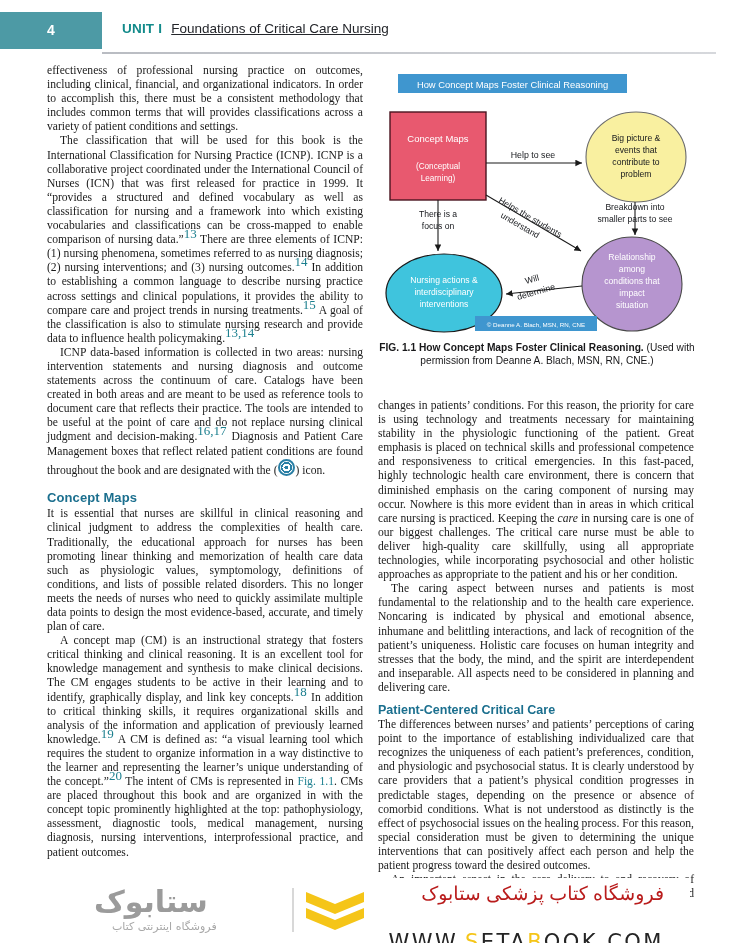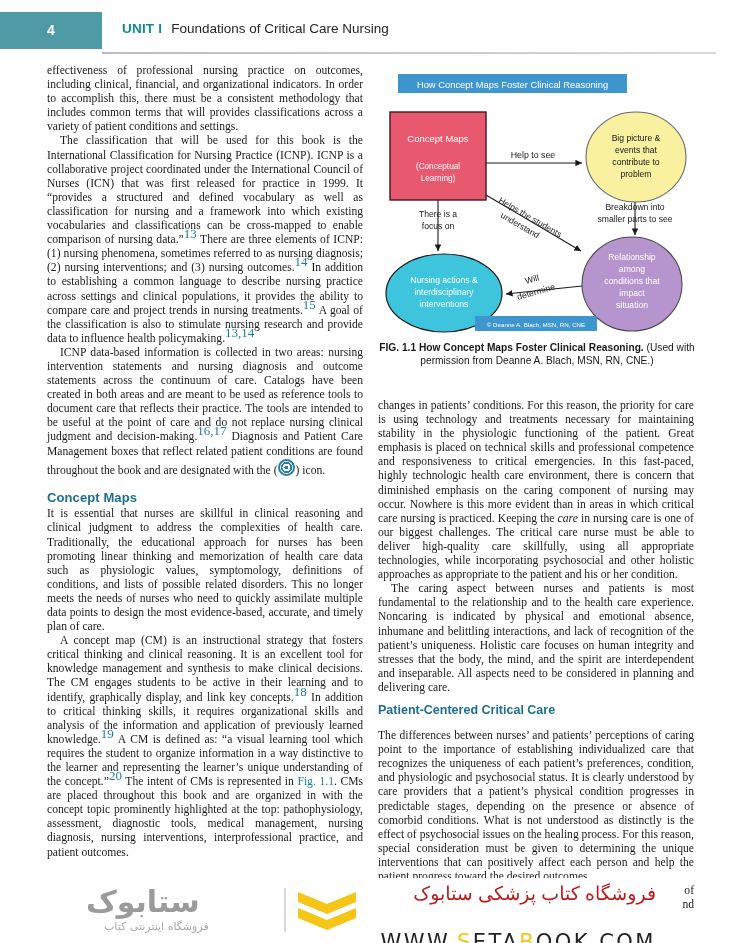--- a/index.html
+++ b/index.html
@@ -54,20 +54,21 @@
     white-space: nowrap;
   }
   .head-unit {
     color: #128a8a;
     font-weight: bold;
     letter-spacing: 0.2px;
   }
   .head-title {
     color: #23252a;
     margin-left: 9px;
+    text-decoration: underline;
   }
   .head-rule {
     position: absolute;
     left: 102px;
     top: 40px;
     width: 614px;
     height: 2px;
     background: linear-gradient(to right, #b9bcc2, #d6d8dc);
   }
 
@@ -125,21 +126,21 @@
     margin: 26px 0 0 0;
     padding-top: 7px;
     border-top: 1.6px solid #5c5f6b;
     font-family: "Liberation Sans", sans-serif;
     font-size: 14.5px;
     font-weight: bold;
     color: #3b3f52;
     letter-spacing: 0.3px;
   }
   h3.sec-b {
-    margin: 8px 0 12px 0;
+    margin: 8px 0 1px 0;
     font-family: "Liberation Sans", sans-serif;
     font-size: 12.5px;
     font-weight: bold;
     color: #1b6f8e;
   }
 
   
   .figure {
     position: absolute;
     left: 378px;
@@ -160,21 +161,21 @@
     line-height: 12.6px;
     color: #18181a;
     text-align: center;
   }
   .fig-caption .lead { font-weight: bold; }
   .fig-caption .credit { font-weight: normal; }
 
   
   .watermark {
     position: absolute;
-    left: 8px;
+    left: 16px;
     bottom: 0;
     width: 674px;
     height: 65px;
     background: #ffffff;
   }
   .wm-logo {
     position: absolute;
     left: 60px;
     top: 4px;
     width: 240px;

